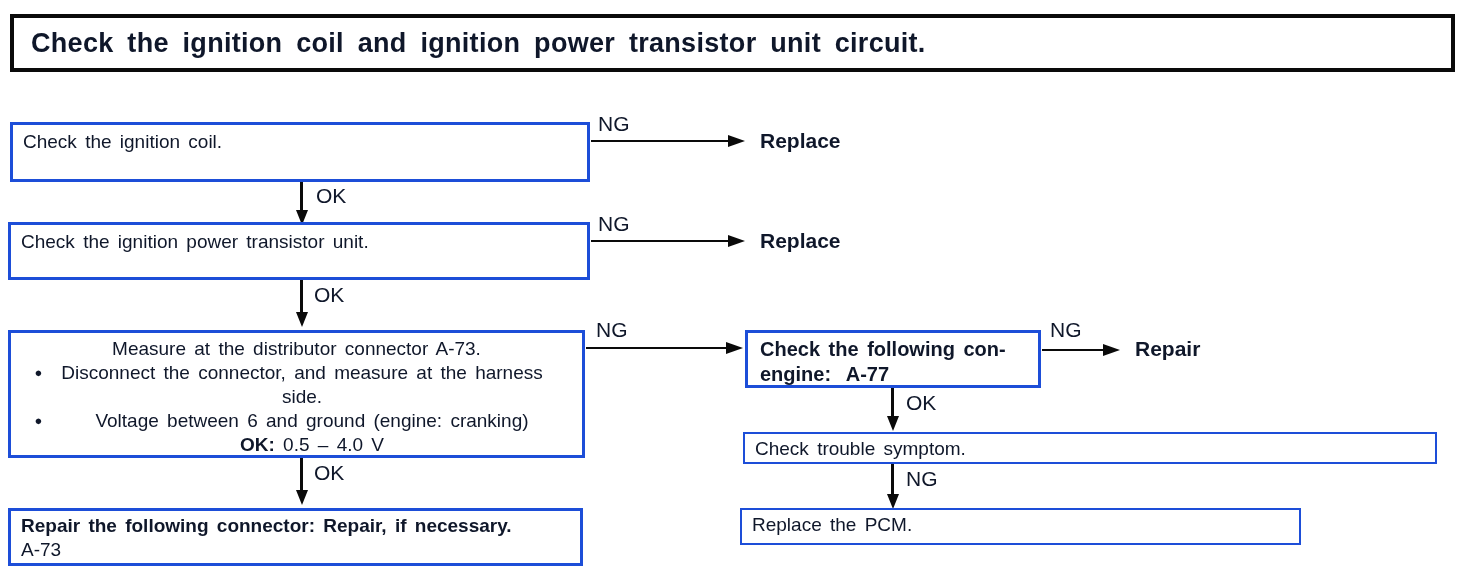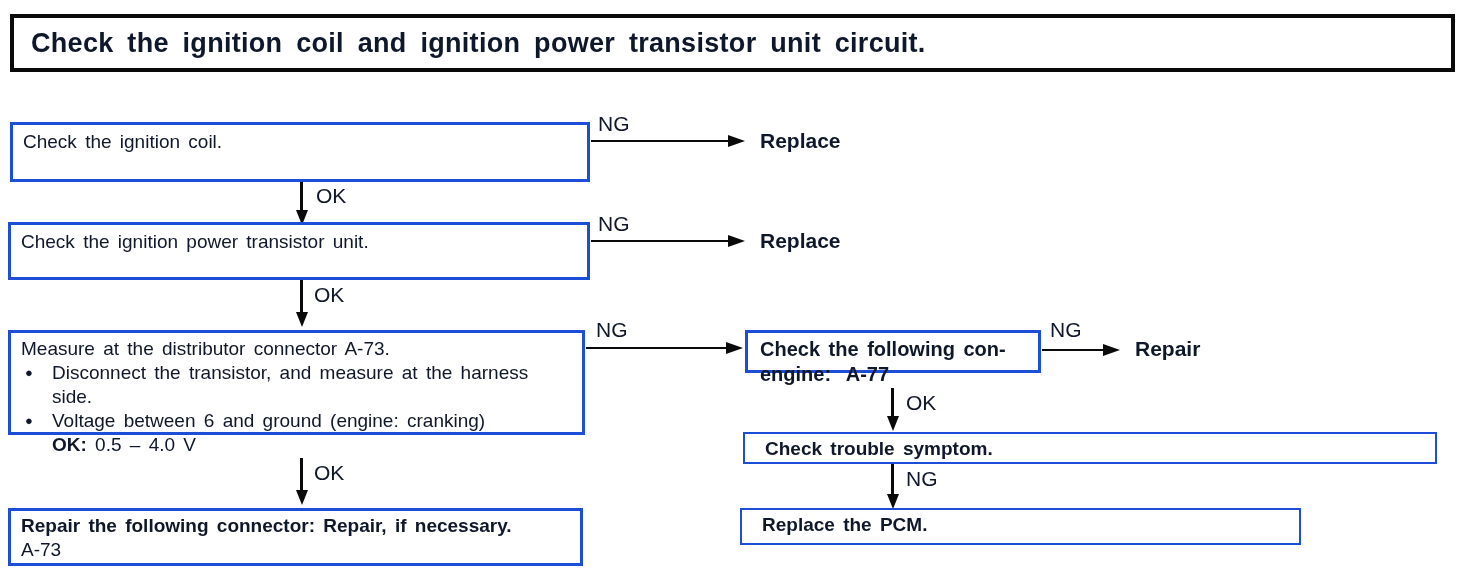--- a/index.html
+++ b/index.html
@@ -21,22 +21,21 @@
     box-sizing: border-box;
     border: 3px solid #1d4ed8;
     background: #ffffff;
     font-size: 19px;
     line-height: 24px;
     padding: 5px 10px;
     word-spacing: 3px;
   }
   .thinbox {
     border-width: 2px;
-    padding: 3px 20px;
-    font-weight: bold;
+    padding: 3px 10px;
   }
   .title-box {
     position: absolute;
     left: 10px; top: 14px;
     width: 1445px; height: 58px;
     box-sizing: border-box;
     border: 4px solid #0a0a0a;
     display: flex;
     align-items: center;
     padding: 0 17px;
@@ -117,25 +116,25 @@
   </div>
   <span class="lbl" style="left:598px; top:212px;">NG</span>
   <div class="hline" style="left:591px; top:240px; width:140px;"></div>
   <div class="arr-r" style="left:728px; top:235px;"></div>
   <span class="lbl bold" style="left:760px; top:229px;">Replace</span>
 
   <div class="vline" style="left:300px; top:280px; height:34px;"></div>
   <div class="arr-d" style="left:296px; top:312px;"></div>
   <span class="lbl" style="left:314px; top:283px;">OK</span>
 
-  <div class="box" style="left:8px; top:330px; width:577px; height:105px; padding-top:4px;">
+  <div class="box" style="left:8px; top:330px; width:577px; height:128px; padding-top:4px;text-align:center;">
     <div>Measure at the distributor connector A-73.</div>
     <div class="brow">
       <span class="bullet">●</span>
-      <span class="btext narrow">Disconnect the transistor, and measure at the harness side.</span>
+      <span class="btext narrow">Disconnect the connector, and measure at the harness side.</span>
     </div>
     <div class="brow">
       <span class="bullet">●</span>
       <span class="btext">Voltage between 6 and ground (engine: cranking)</span>
     </div>
     <div class="spec">
       <span class="bold">OK:</span>
       <span>0.5 – 4.0 V</span>
     </div>
   </div>
@@ -145,21 +144,21 @@
 
   <div class="vline" style="left:300px; top:458px; height:34px;"></div>
   <div class="arr-d" style="left:296px; top:490px;"></div>
   <span class="lbl" style="left:314px; top:461px;">OK</span>
 
   <div class="box" style="left:8px; top:508px; width:575px; height:58px; padding-top:3px;">
     <div class="bold">Repair the following connector: Repair, if necessary.</div>
     <div>A-73</div>
   </div>
 
-  <div class="box" style="left:745px; top:330px; width:296px; height:43px; padding-top:4px; padding-left:12px; font-size:20px; line-height:25px;">
+  <div class="box" style="left:745px; top:330px; width:296px; height:58px; padding-top:4px; padding-left:12px; font-size:20px; line-height:25px;">
     <div class="bold">Check the following con-</div>
     <div>
       <span class="bold">engine:</span>
       <span style="margin-left:6px;font-weight:bold;">A-77</span>
     </div>
   </div>
   <span class="lbl" style="left:1050px; top:318px;">NG</span>
   <div class="hline" style="left:1042px; top:349px; width:62px;"></div>
   <div class="arr-r" style="left:1103px; top:344px;"></div>
   <span class="lbl bold" style="left:1135px; top:337px;">Repair</span>

